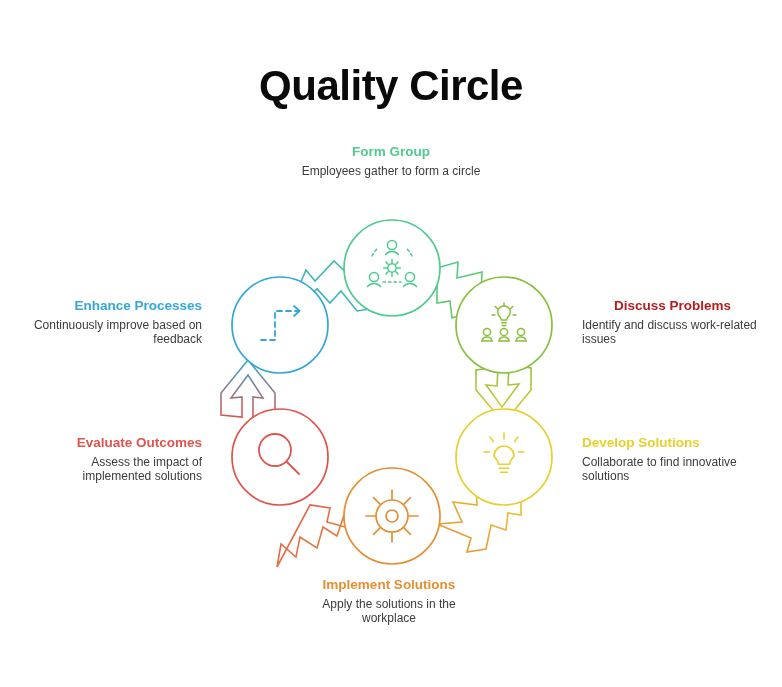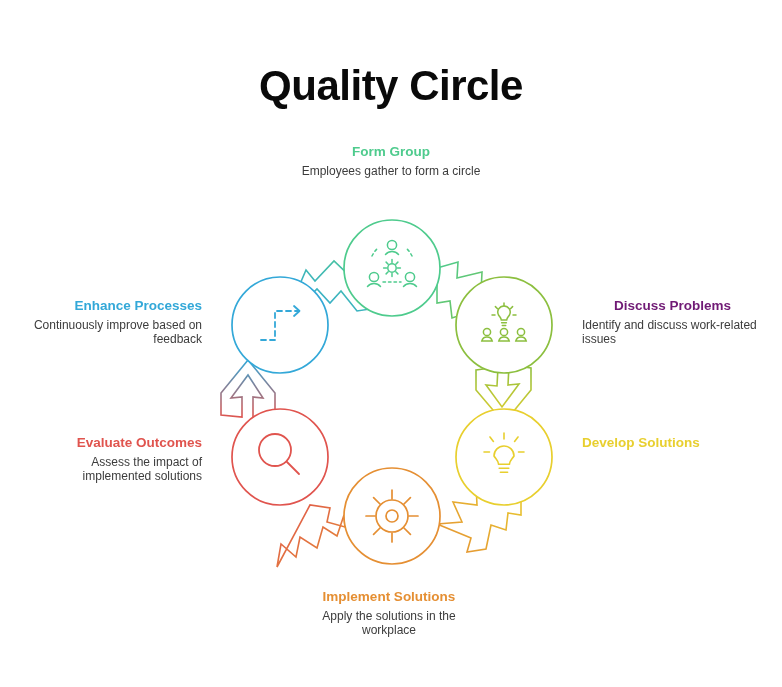--- a/index.html
+++ b/index.html
@@ -47,21 +47,21 @@
   .label-desc {
     font-size: 12px;
     line-height: 13.5px;
     color: #3c3c3c;
     font-weight: normal;
   }
   
   .lbl-form-group   { left: 301px; top: 143px; text-align: center; }
   .lbl-discuss      { left: 582px; top: 297px; text-align: left;  width: 190px; }
   .lbl-develop      { left: 582px; top: 434px; text-align: left;  width: 190px; }
-  .lbl-implement    { left: 299px; top: 588px; text-align: center; }
+  .lbl-implement    { left: 299px; top: 576px; text-align: center; }
   .lbl-evaluate     { left: 22px;  top: 434px; text-align: right; width: 180px; }
   .lbl-enhance      { left: 22px;  top: 297px; text-align: right; width: 180px; }
 </style>
 </head>
 <body style="background: rgb(255, 255, 255);">
 
 <div id="page-title" style="color: rgb(10, 10, 10);">Quality Circle</div>
 
 <svg class="diagram" viewBox="0 0 782 687">
   <defs>
@@ -173,26 +173,27 @@
     <path d="M 294 306 l 5.5 5 l -5.5 5"></path>
   </g>
 </svg>
 
 <div class="label-block lbl-form-group">
   <div class="label-title" style="color: rgb(78, 203, 141);">Form Group</div>
   <div class="label-desc">Employees gather to form a circle</div>
 </div>
 
 <div class="label-block lbl-discuss">
-  <div class="label-title" style="color: #701a75; padding-left: 32px;">Discuss Problems</div>
+  <div class="label-title" style="color: #b91c1c; padding-left: 32px;">Discuss Problems</div>
   <div class="label-desc">Identify and discuss work-related issues</div>
 </div>
 
 <div class="label-block lbl-develop">
   <div class="label-title" style="color: rgb(232, 207, 46);">Develop Solutions</div>
+  <div class="label-desc">Collaborate to find innovative solutions</div>
 </div>
 
 <div class="label-block lbl-implement">
   <div class="label-title" style="color: rgb(229, 143, 51);">Implement Solutions</div>
   <div class="label-desc">Apply the solutions in the workplace</div>
 </div>
 
 <div class="label-block lbl-evaluate">
   <div class="label-title" style="color: rgb(224, 84, 78);">Evaluate Outcomes</div>
   <div class="label-desc">Assess the impact of implemented solutions</div>

